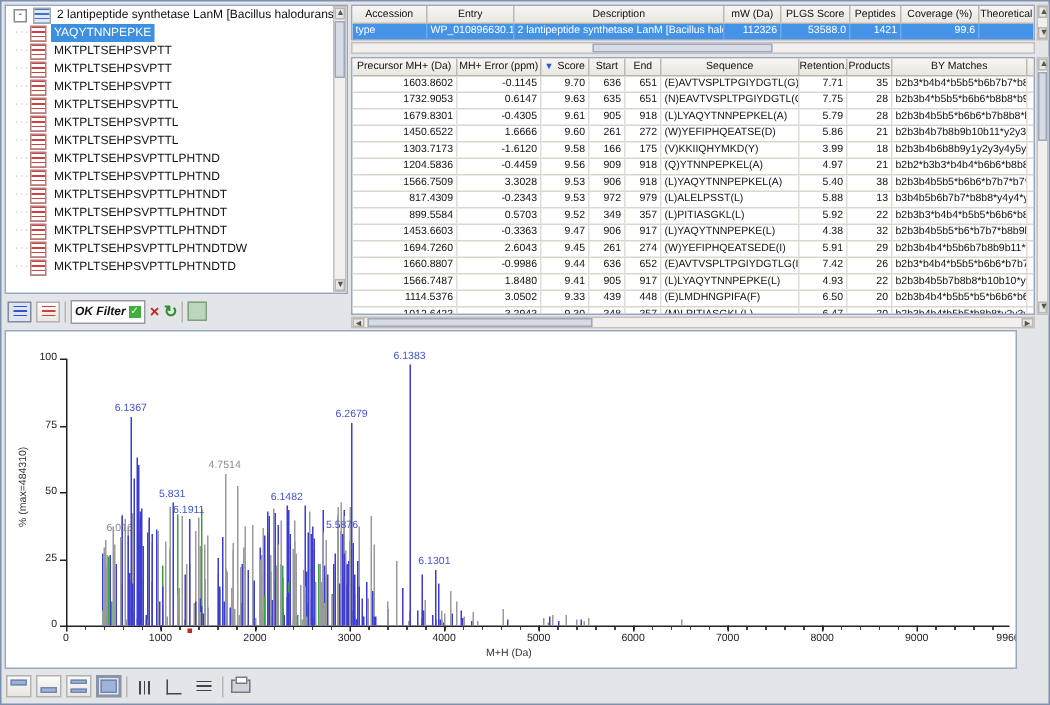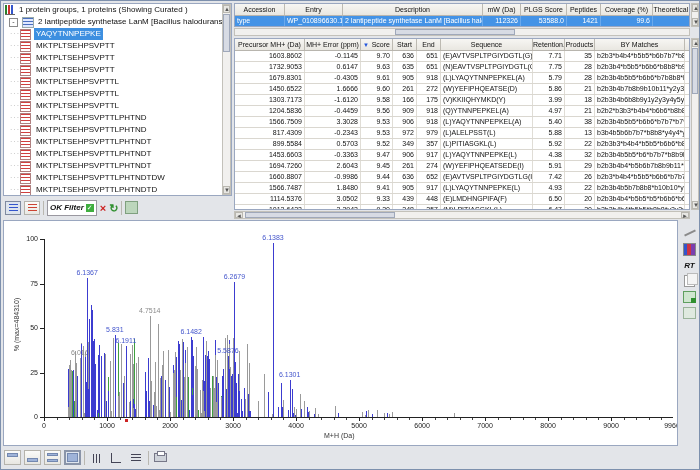--- a/index.html
+++ b/index.html
@@ -93,24 +93,20 @@
   .prnico{position:absolute;left:2px;top:3px;width:11px;height:7px;background:#cfd3da;border:1px solid #778;}
   .prnico:before{content:"";position:absolute;left:2px;top:-3px;width:6px;height:3px;background:#fff;border:1px solid #778;}
 </style>
 </head>
 <body>
 
 <div class="app">
 
   <div class="panel tree">
     <div class="tree-body" id="tree-body">
-        <div class="trow">
-          <span class="chart-mini"></span>
-          <span class="txt">1 protein groups, 1 proteins (Showing Curated )</span>
-        </div>
         <div class="trow" style="padding-left: 4px;">
           <span class="minusbox">-</span>
           <span class="prot-icon"></span>
           <span class="txt">2 lantipeptide synthetase LanM [Bacillus halodurans]</span>
         </div>
         <div class="trow sel">
           <span class="dots">···</span>
           <span class="pep-icon"></span>
           <span class="txt">YAQYTNNPEPKE</span>
         </div>
@@ -788,40 +784,20 @@
       <div class="pklab" style="left: 224.002px; top: 126.48px;">5.5876</div>
       <div class="peak pk-blue" style="left: 230.429px; top: 60.72px; height: 135.28px;"></div>
       <div class="pklab" style="left: 230.429px; top: 51.72px;">6.2679</div>
       <div class="peak pk-blue" style="left: 269.057px; top: 21.56px; height: 174.44px;"></div>
       <div class="pklab" style="left: 269.057px; top: 12.56px;">6.1383</div>
       <div class="peak pk-blue" style="left: 285.63px; top: 158.62px; height: 37.38px;"></div>
       <div class="pklab" style="left: 285.63px; top: 149.62px;">6.1301</div>
       <div class="redmark" style="left: 120.919px; background: rgb(204, 34, 34);"></div>
     </div>
 
-  <div class="rtool">
-    <div class="rico">
-        <div class="curveico"></div>
-      </div>
-    <div class="rico">
-        <div class="histico"></div>
-      </div>
-    <div class="rico">
-        <span class="rtlab">RT</span>
-      </div>
-    <div class="rico">
-        <div class="copyico"></div>
-      </div>
-    <div class="rico">
-        <div class="expico"></div>
-      </div>
-    <div class="rico">
-        <div class="expico2"></div>
-      </div>
-  </div>
 
   <div class="botbar">
     <div class="bico">
         <div class="seg" style="left:2px;top:2px;width:11px;height:4px;"></div>
       </div>
     <div class="bico">
         <div class="seg" style="left:2px;bottom:2px;width:11px;height:4px;"></div>
       </div>
     <div class="bico">
         <div class="seg" style="left:2px;top:2px;width:11px;height:3px;"></div>

